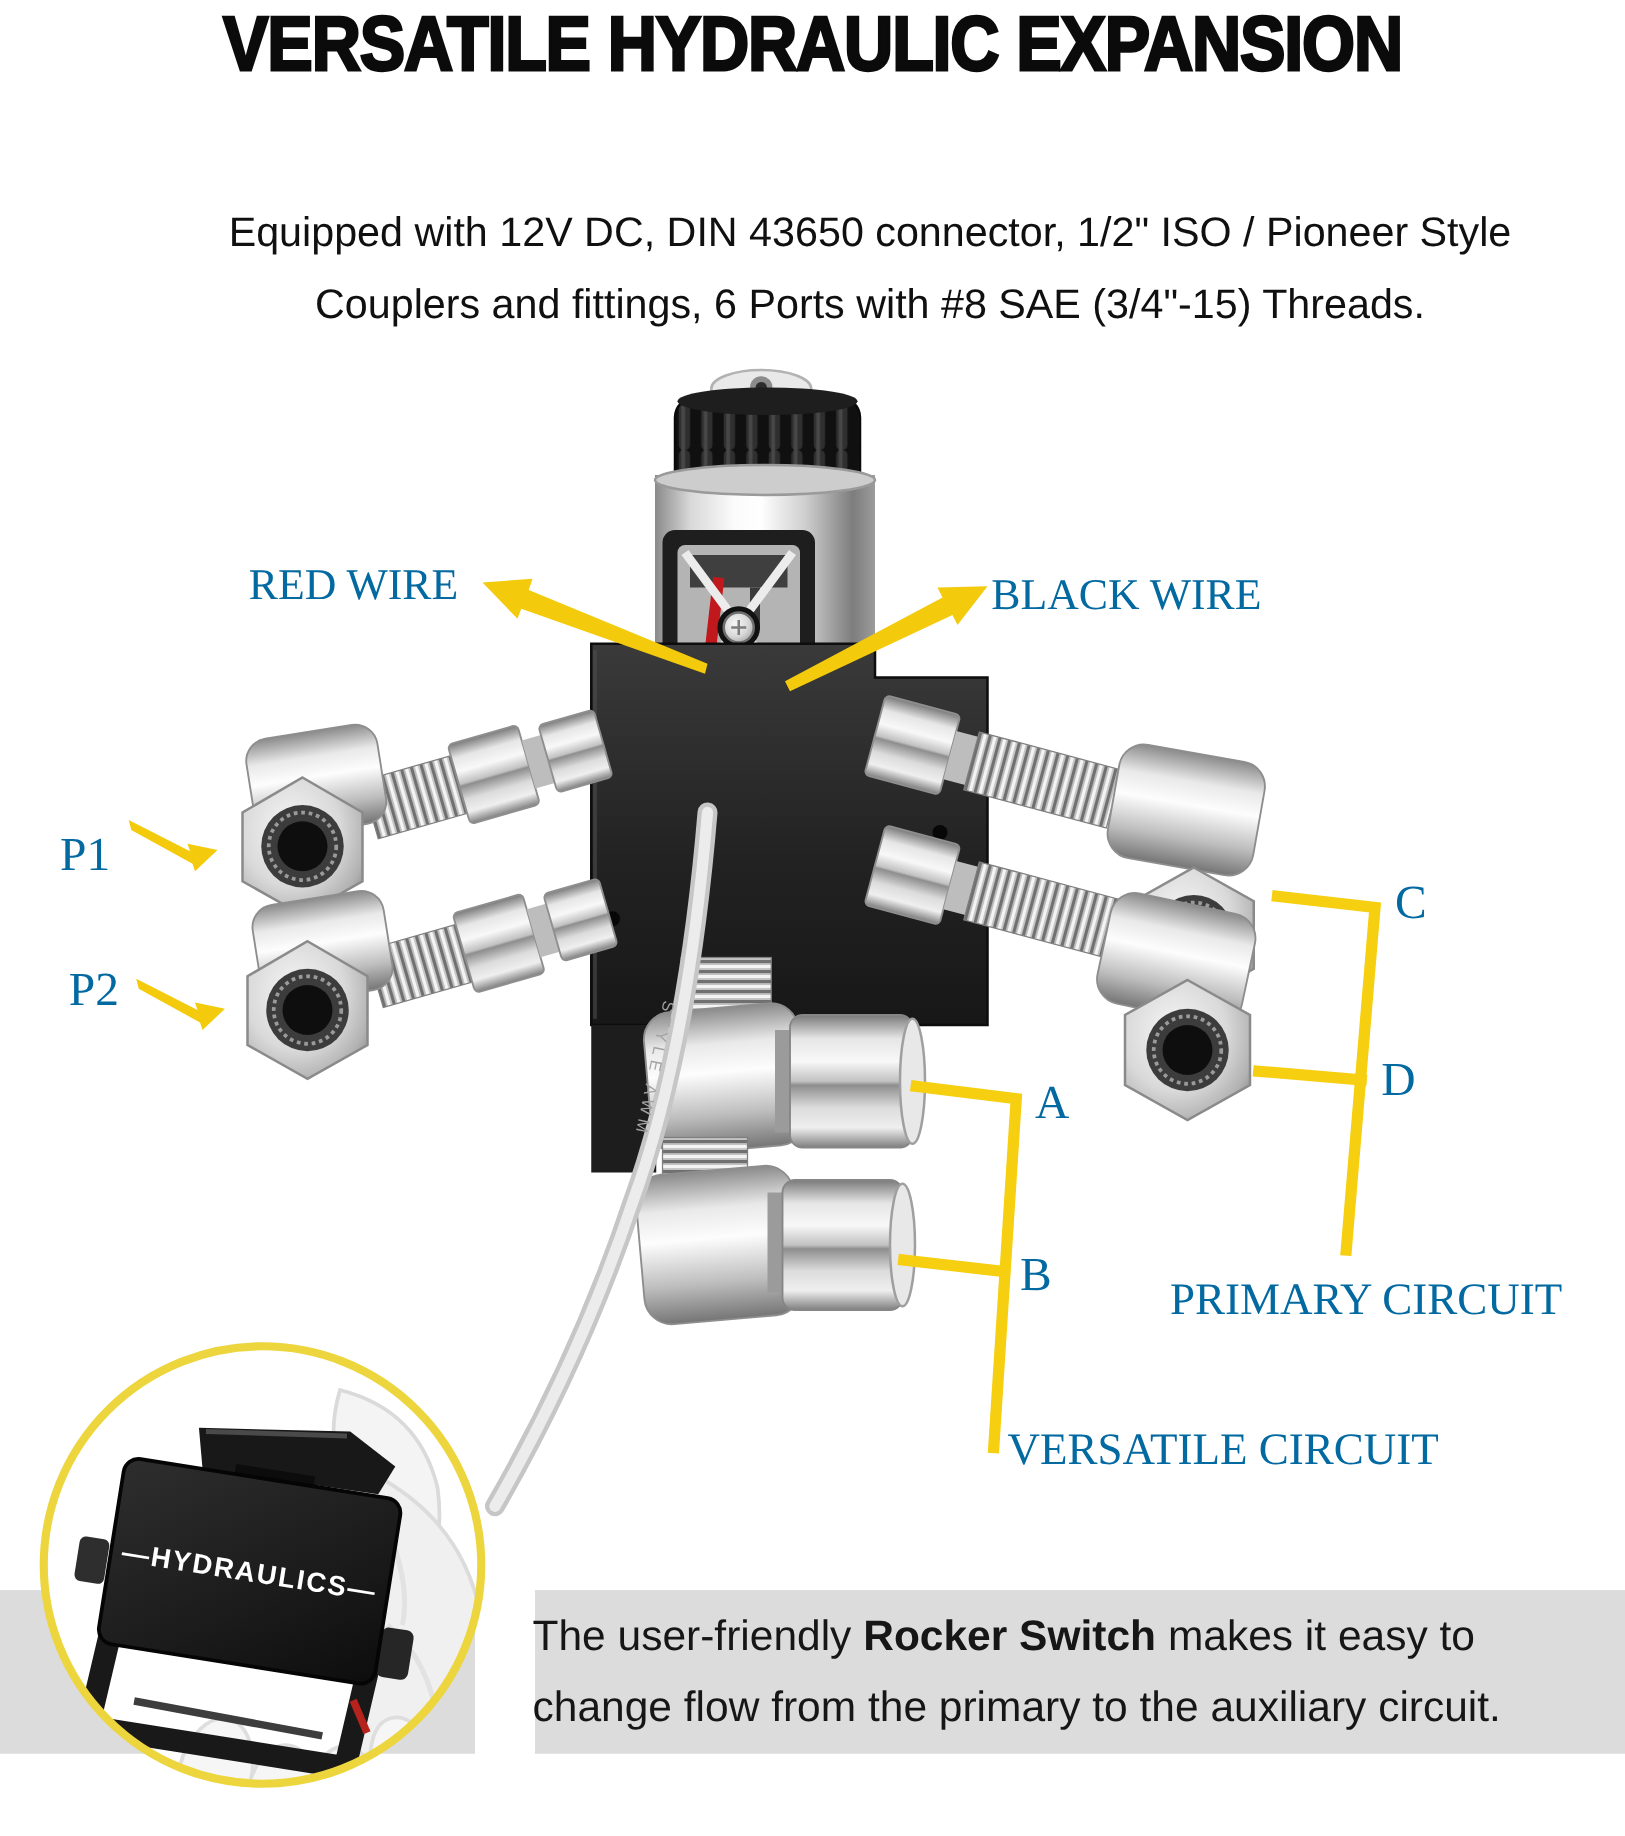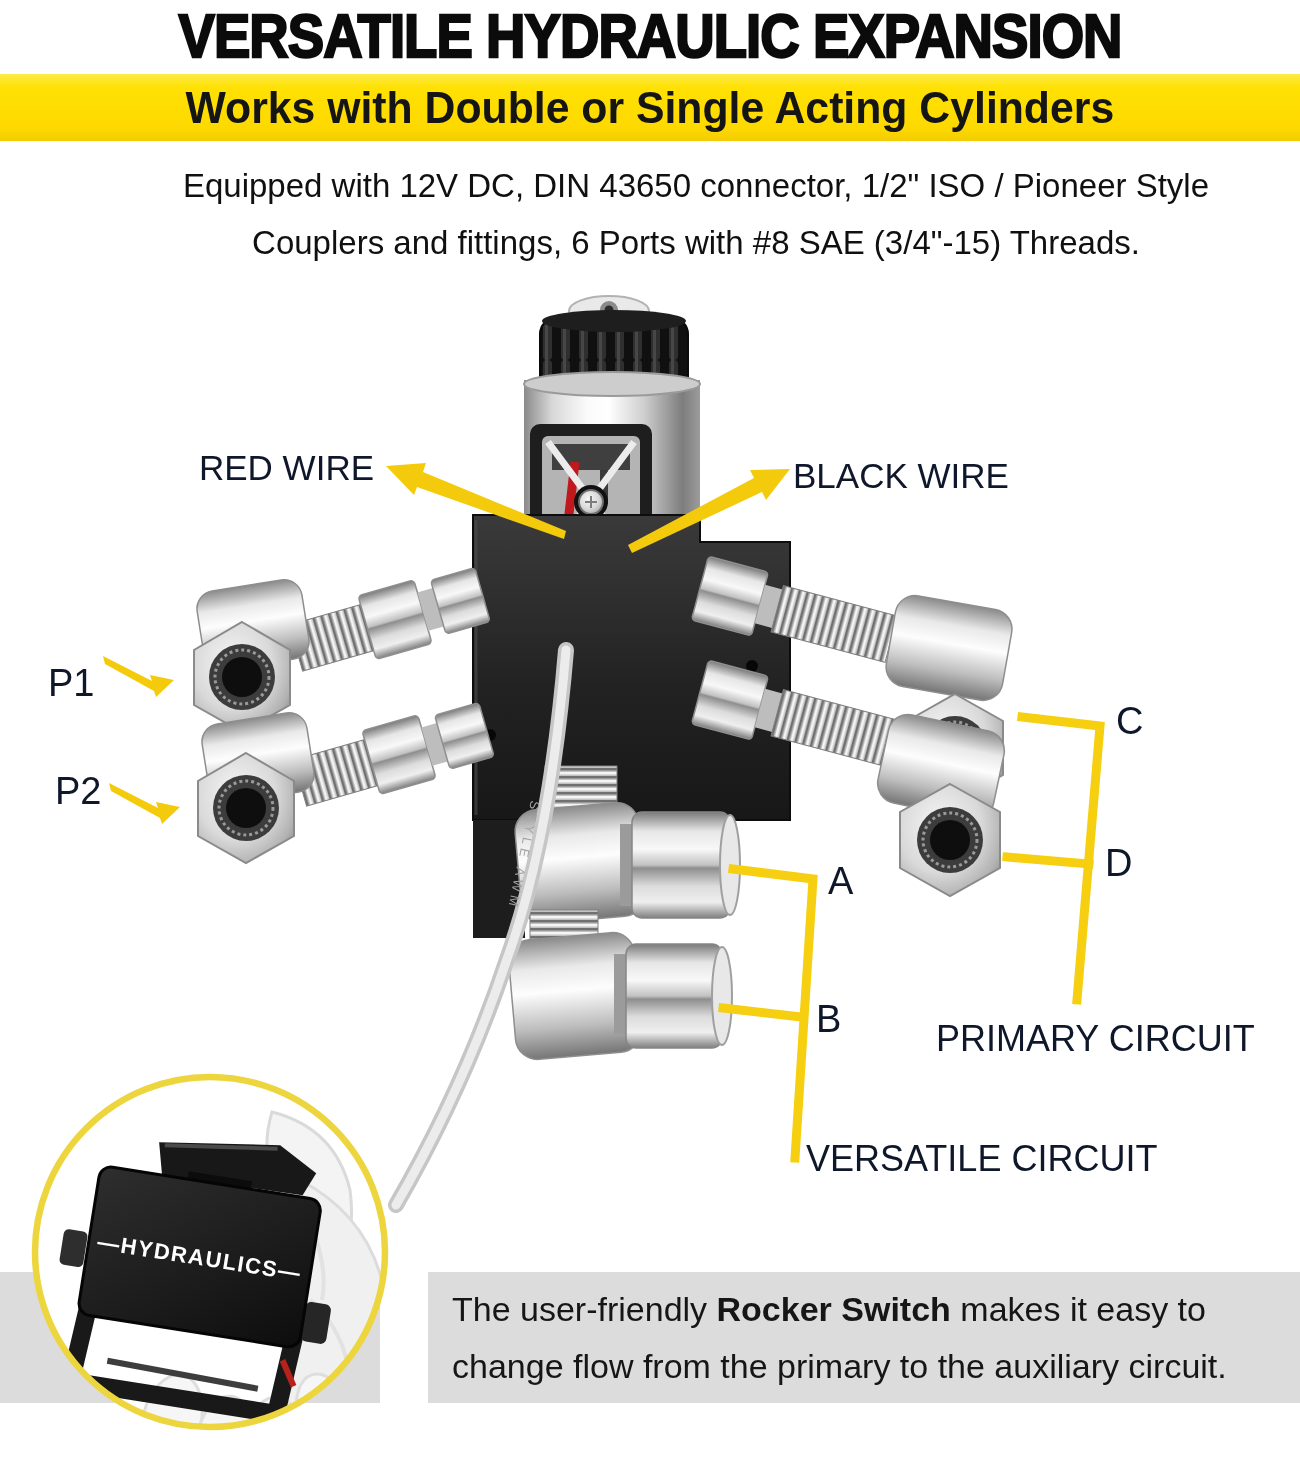--- a/index.html
+++ b/index.html
@@ -9,38 +9,35 @@
              font-size:58px;font-weight:700;letter-spacing:-1px;color:#0b0b0b;
              transform:scale(0.94,1.06);transform-origin:center top;
              -webkit-text-stroke:2.2px #0b0b0b;white-space:nowrap;}
   .banner{position:absolute;left:0;top:74px;width:1300px;height:67px;
           background:linear-gradient(180deg,#fcea49 0%,#ffe103 20%,#fed900 80%,#f2cc00 100%);
           display:flex;align-items:center;justify-content:center;}
   .banner-text{font-size:45px;font-weight:700;color:#151515;transform:scaleX(0.95);white-space:nowrap;}
   .desc{position:absolute;left:0;top:157px;width:1300px;text-align:center;
         font-size:33px;line-height:57px;color:#101010;margin-left:46px;}
   .gray-band{position:absolute;left:0;top:1272px;width:1300px;height:131px;background:#dcdcdc;}
-  .label{position:absolute;color:#0f172a;white-space:nowrap;z-index:5;}
+  .label{position:absolute;color:#0369a1;white-space:nowrap;z-index:5;font-family:Liberation Serif, serif;}
   .lbl-wire{font-size:35px;}
   .lbl-port{font-size:38px;}
   .lbl-circuit{font-size:36px;}
-  .footer-text{position:absolute;left:452px;top:1281px;width:830px;z-index:6;
+  .footer-text{position:absolute;left:426px;top:1281px;width:830px;z-index:6;
                font-size:34px;line-height:57px;color:#161616;}
   .footer-text b{font-weight:700;}
   svg.scene{position:absolute;left:0;top:0;z-index:2;}
 </style>
 </head>
 <body>
 
 <div class="canvas">
 
   <div class="hdr-title">VERSATILE HYDRAULIC EXPANSION</div>
-  <div class="banner">
-    <span class="banner-text">Works with Double or Single Acting Cylinders</span>
-  </div>
   <div class="desc">
     <span>Equipped with 12V DC, DIN 43650 connector, 1/2" ISO / Pioneer Style</span><br>
     <span>Couplers and fittings, 6 Ports with #8 SAE (3/4"-15) Threads.</span>
   </div>
 
   <div class="gray-band"></div>
 
   <svg class="scene" width="1300" height="1469" viewBox="0 0 1300 1469">
     <defs>
       <linearGradient id="cylV" x1="0" y1="0" x2="1" y2="0">

